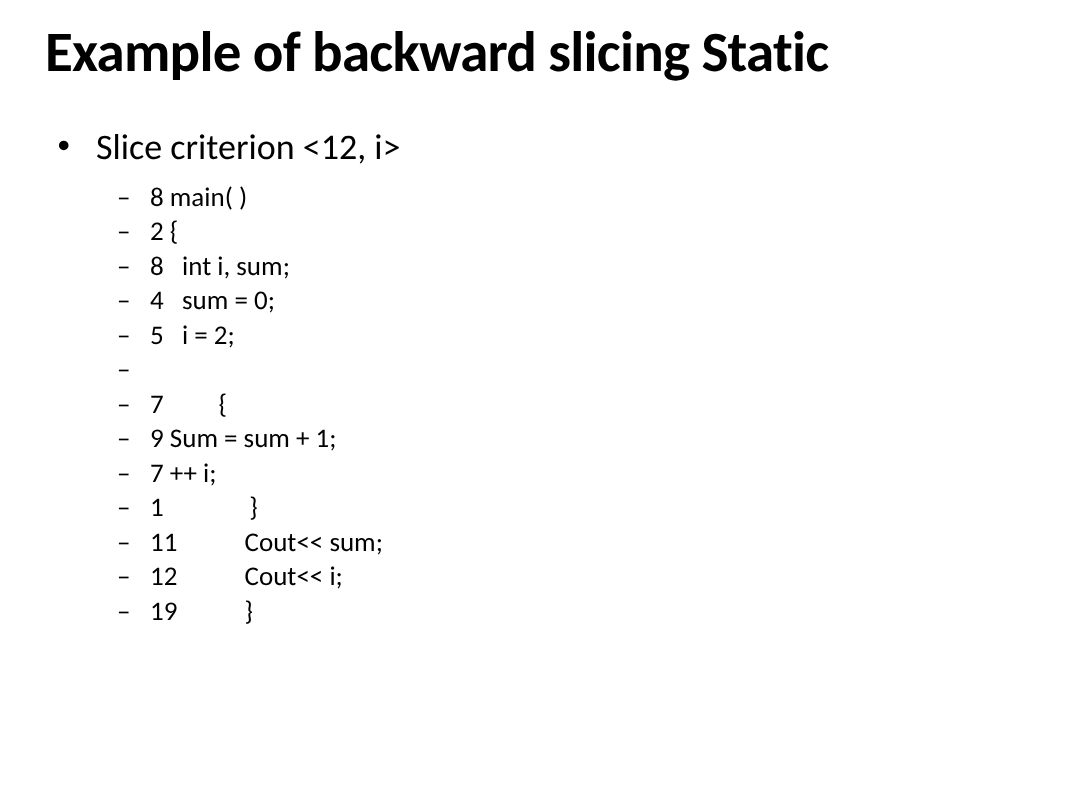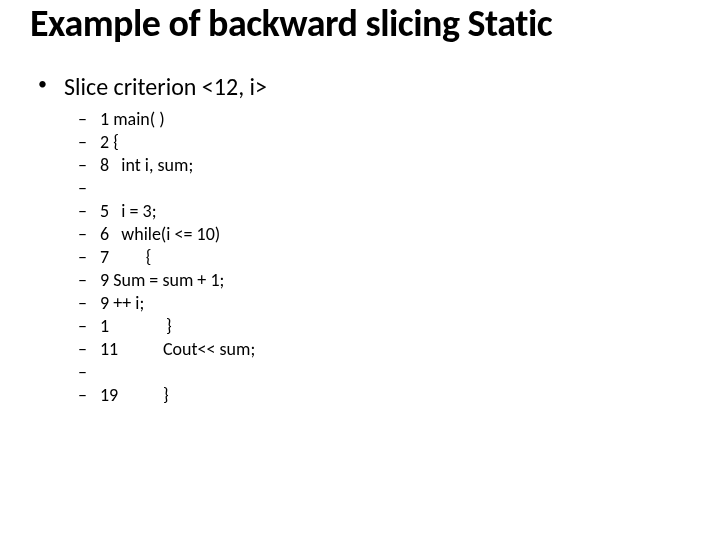--- a/index.html
+++ b/index.html
@@ -9,21 +9,21 @@
     height: 540px;
     background: #ffffff;
     font-family: Calibri, "Segoe UI", Arial, sans-serif;
     color: #000;
     overflow: hidden;
   }
   .slide {
     width: 720px;
     height: 540px;
     box-sizing: border-box;
-    padding: 4px 30px 20px 30px;
+    padding: 16px 30px 20px 30px;
     position: relative;
   }
   .title {
     font-size: 38px;
     font-weight: 700;
     line-height: 1.05;
     margin: 0 0 28px 0;
     letter-spacing: -0.5px;
   }
   .body {
@@ -75,63 +75,64 @@
   <div class="body">
 
     <div class="lvl1">
       <span class="bull">•</span>
       <span class="text">Slice criterion &lt;12, i&gt;</span>
     </div>
 
     <div class="sub">
       <div class="lvl2">
         <span class="dash">–</span>
-        <span class="ln">1 main( )</span>
+        <span class="ln">8 main( )</span>
       </div>
       <div class="lvl2">
         <span class="dash">–</span>
         <span class="ln">2 {</span>
       </div>
       <div class="lvl2">
         <span class="dash">–</span>
         <span class="ln">8   int i, sum;</span>
       </div>
       <div class="lvl2">
         <span class="dash">–</span>
+        <span class="ln">4   sum = 0;</span>
       </div>
       <div class="lvl2">
         <span class="dash">–</span>
-        <span class="ln">5   i = 3;</span>
+        <span class="ln">5   i = 2;</span>
       </div>
       <div class="lvl2">
         <span class="dash">–</span>
-        <span class="ln">6   while(i &lt;= 10)</span>
       </div>
       <div class="lvl2">
         <span class="dash">–</span>
         <span class="ln">7         {</span>
       </div>
       <div class="lvl2">
         <span class="dash">–</span>
         <span class="ln">9 Sum = sum + 1;</span>
       </div>
       <div class="lvl2">
         <span class="dash">–</span>
-        <span class="ln">9 ++ i;</span>
+        <span class="ln">7 ++ i;</span>
       </div>
       <div class="lvl2">
         <span class="dash">–</span>
         <span class="ln">1              }</span>
       </div>
       <div class="lvl2">
         <span class="dash">–</span>
         <span class="ln">11           Cout&lt;&lt; sum;</span>
       </div>
       <div class="lvl2">
         <span class="dash">–</span>
+        <span class="ln">12           Cout&lt;&lt; i;</span>
       </div>
       <div class="lvl2">
         <span class="dash">–</span>
         <span class="ln">19           }</span>
       </div>
     </div>
 
   </div>
 </div>
 

